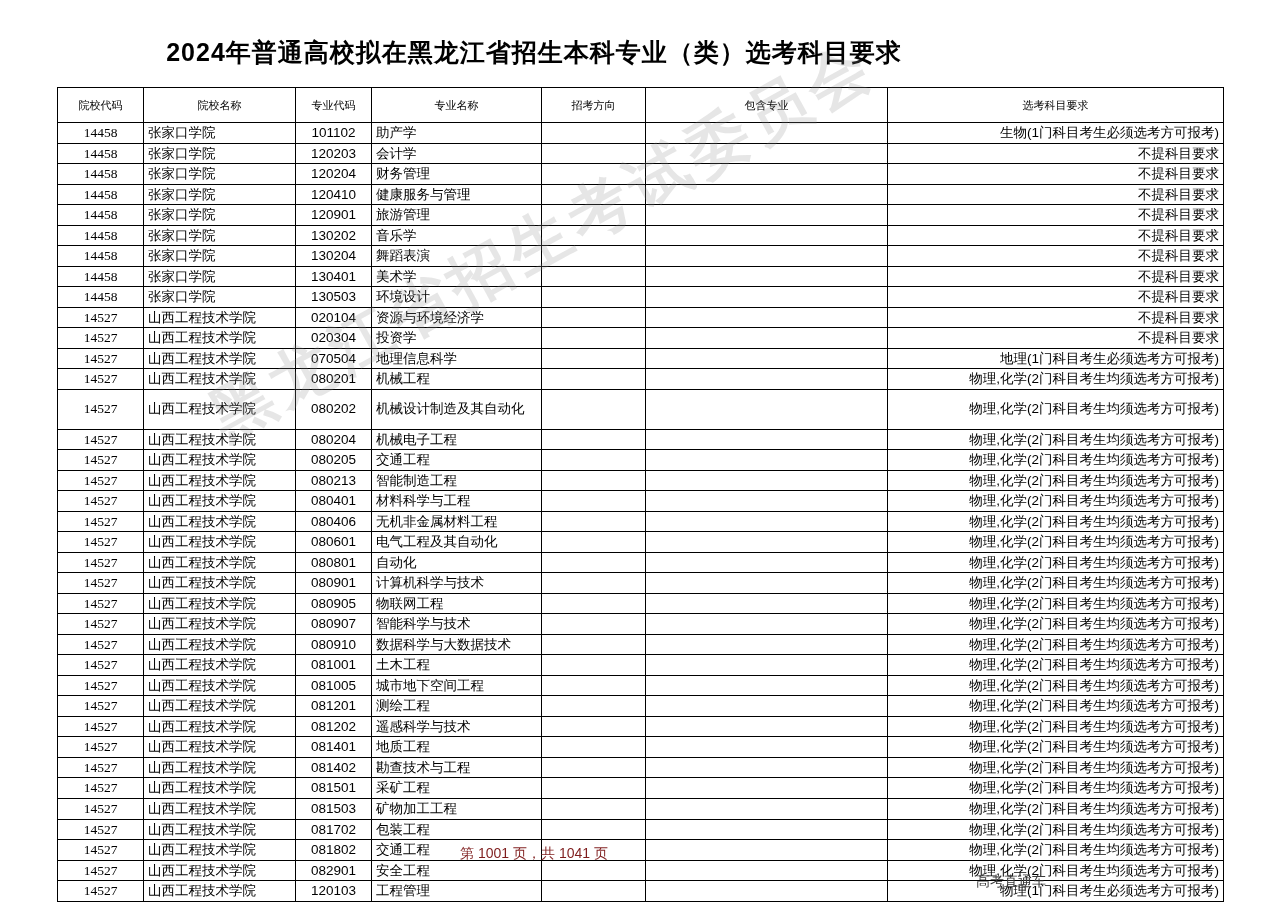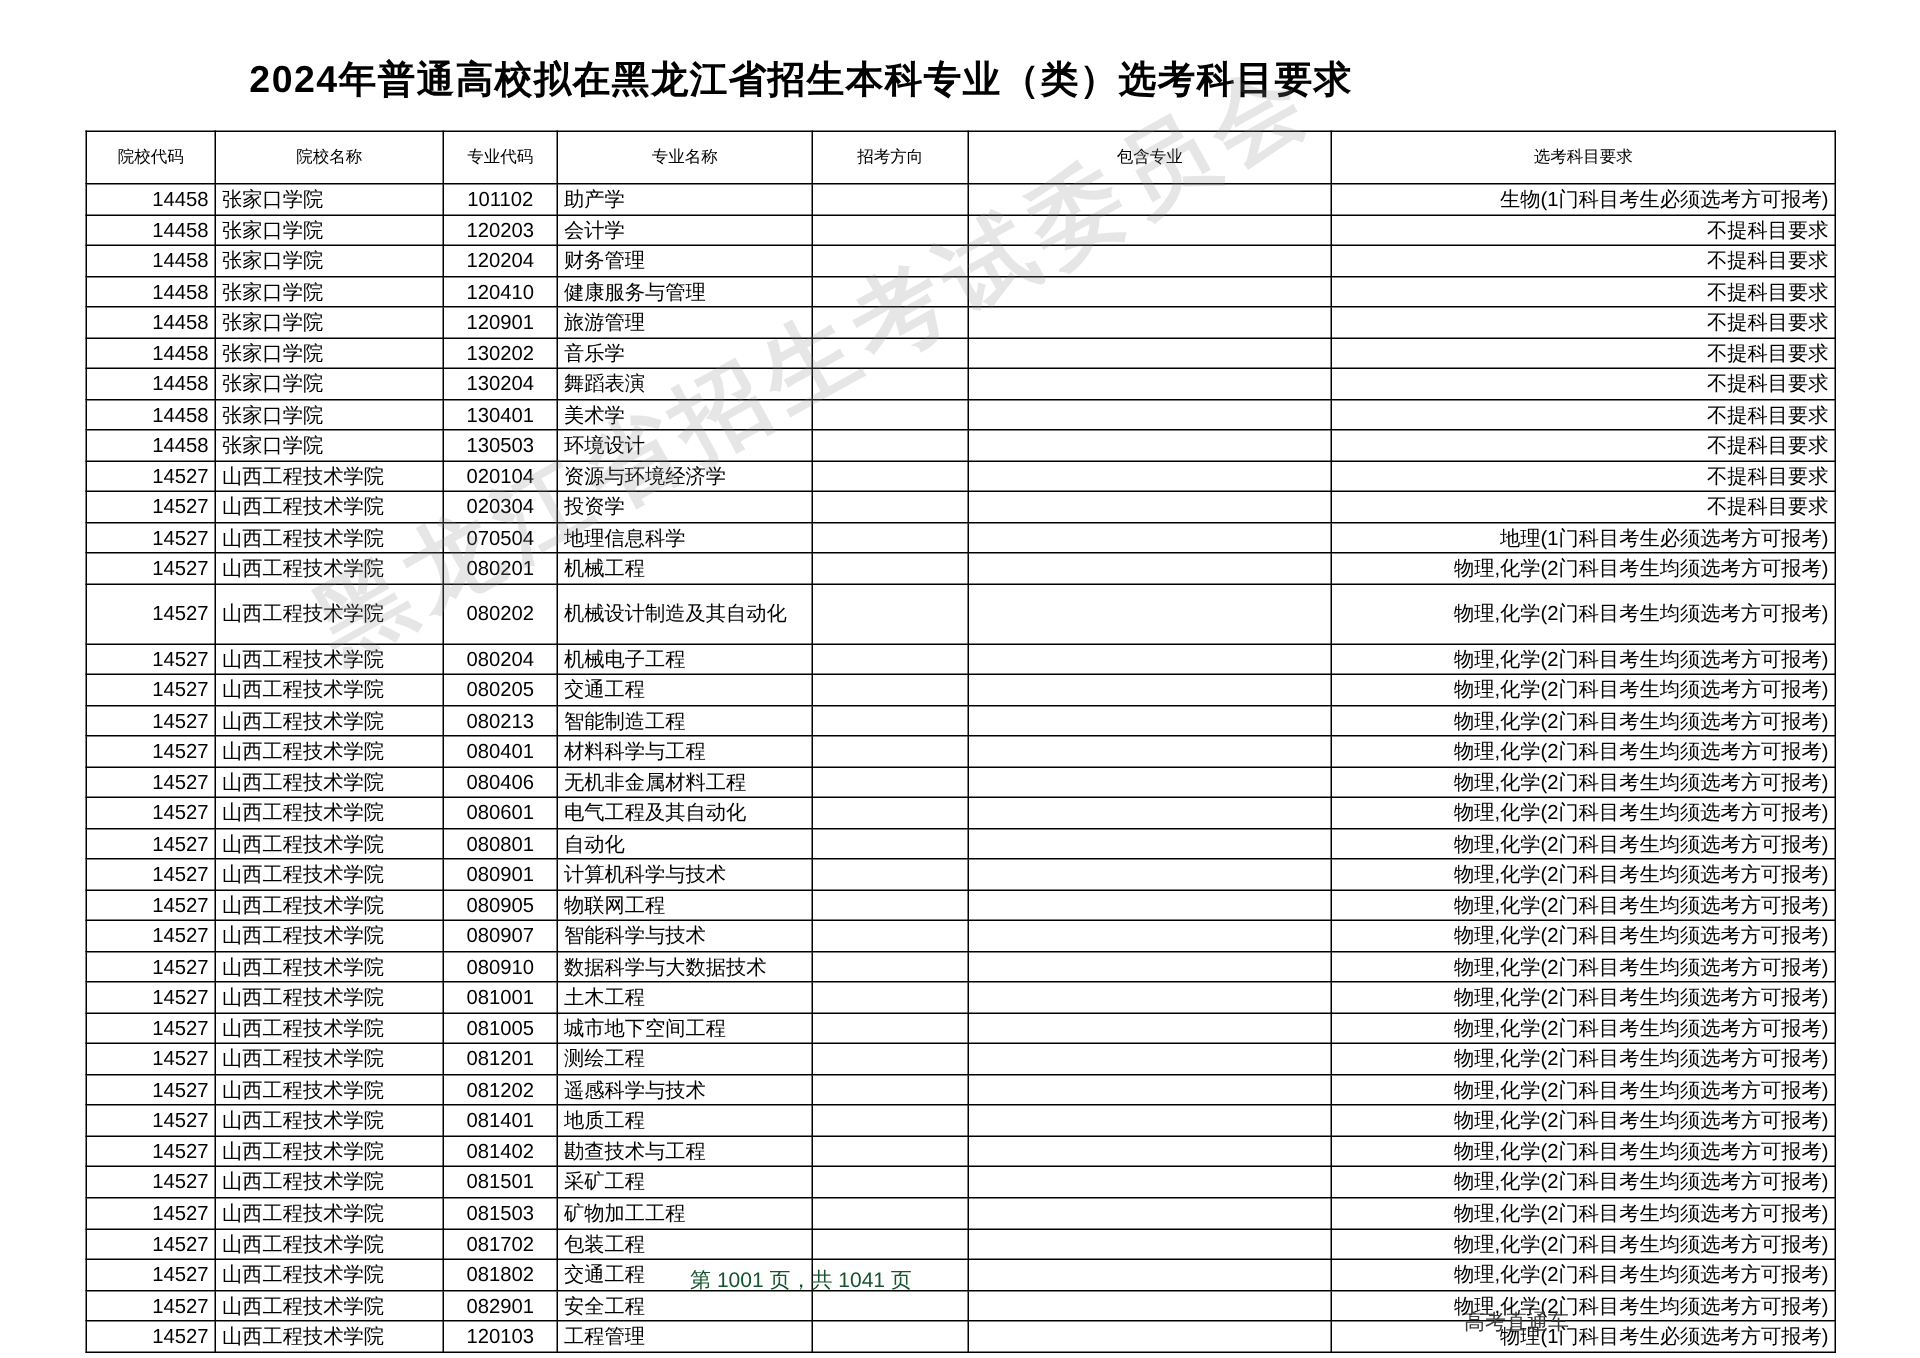--- a/index.html
+++ b/index.html
@@ -56,39 +56,39 @@
     font-size: 11px;
   }
   col.c0 { width: 86px; }
   col.c1 { width: 152px; }
   col.c2 { width: 76px; }
   col.c3 { width: 170px; }
   col.c4 { width: 104px; }
   col.c5 { width: 242px; }
   col.c6 { width: 336px; }
 
-  td.code { text-align: right; }
+  td.code { text-align: center; font-family: Liberation Serif, serif; }
   td.school { text-align: left; padding-left: 8px; }
   td.mcode { text-align: center; }
   td.mname { text-align: left; padding-left: 6px; }
   td.dir { text-align: left; }
   td.incl { text-align: left; }
   td.req { text-align: right; padding-left: 4px; }
 
   tr.row { height: 20px; }
   tr.tall { height: 40px; }
 
   .footer {
     position: absolute;
     left: 0;
     right: 0;
     bottom: 42px;
     text-align: center;
     font-size: 14px;
-    color: #14532d;
+    color: #7f1d1d;
   }
   .brand {
     position: absolute;
     right: 22px;
     bottom: 14px;
     font-size: 14px;
     color: #3a3a3a;
   }
   .watermark {
     position: absolute;

